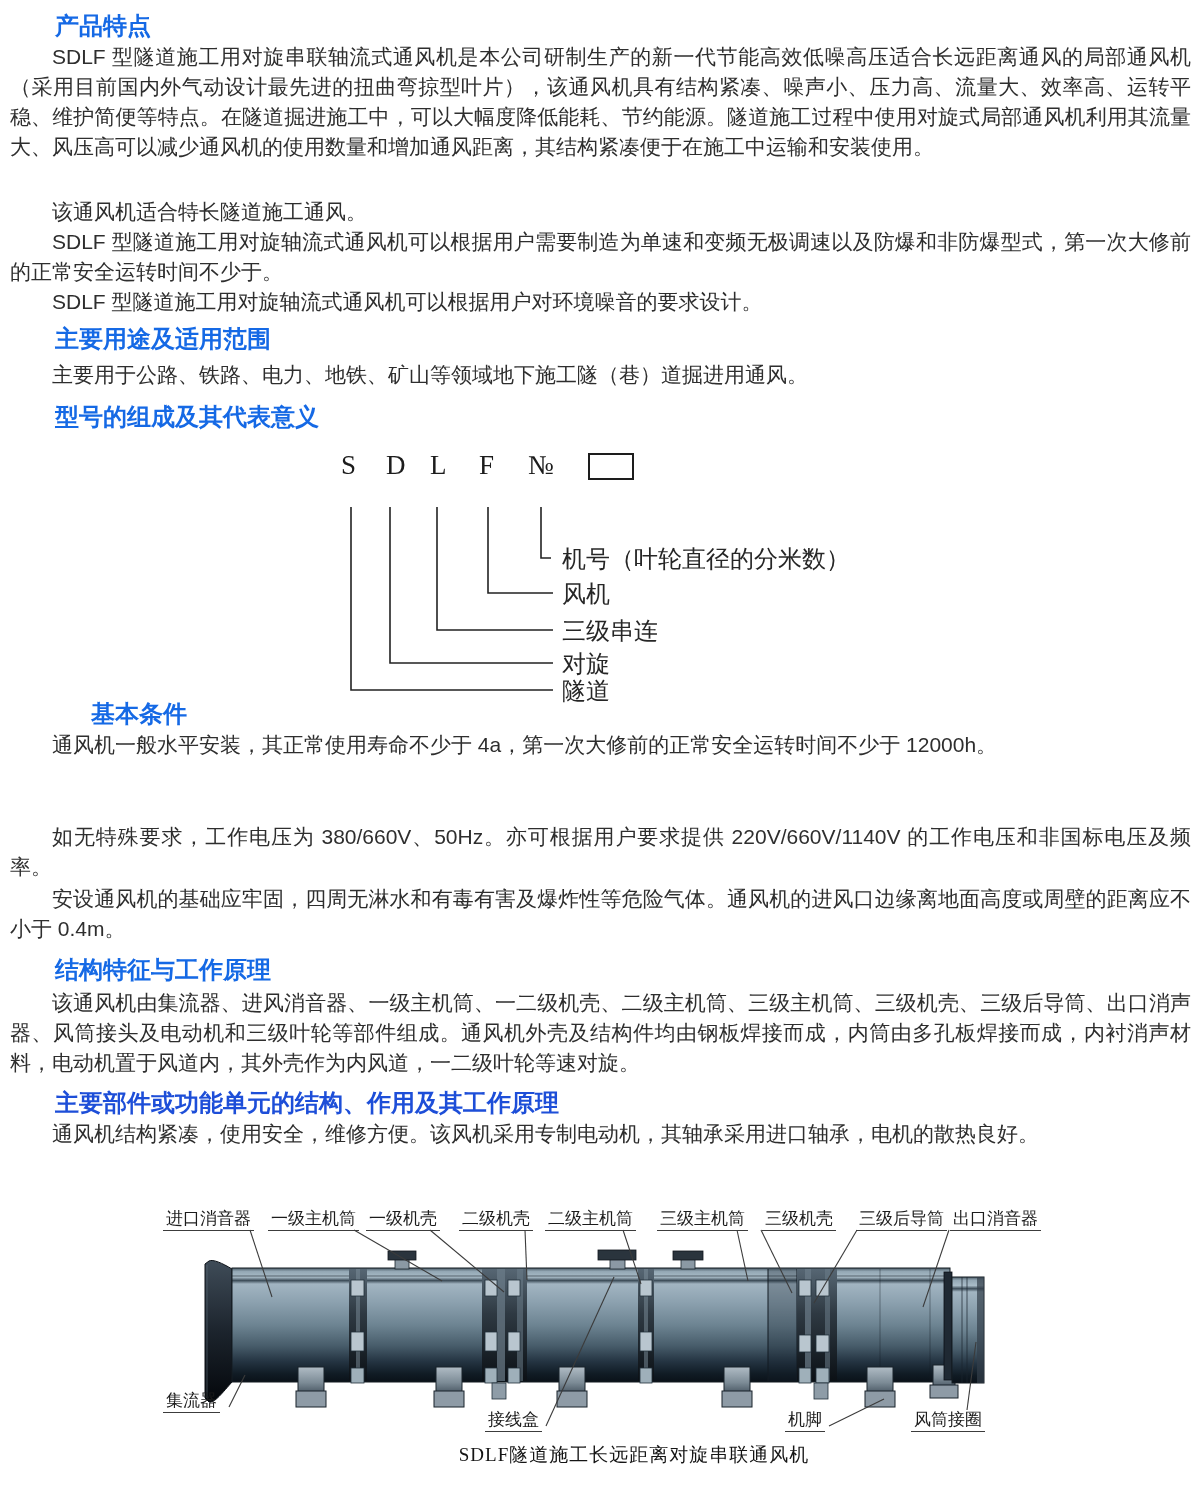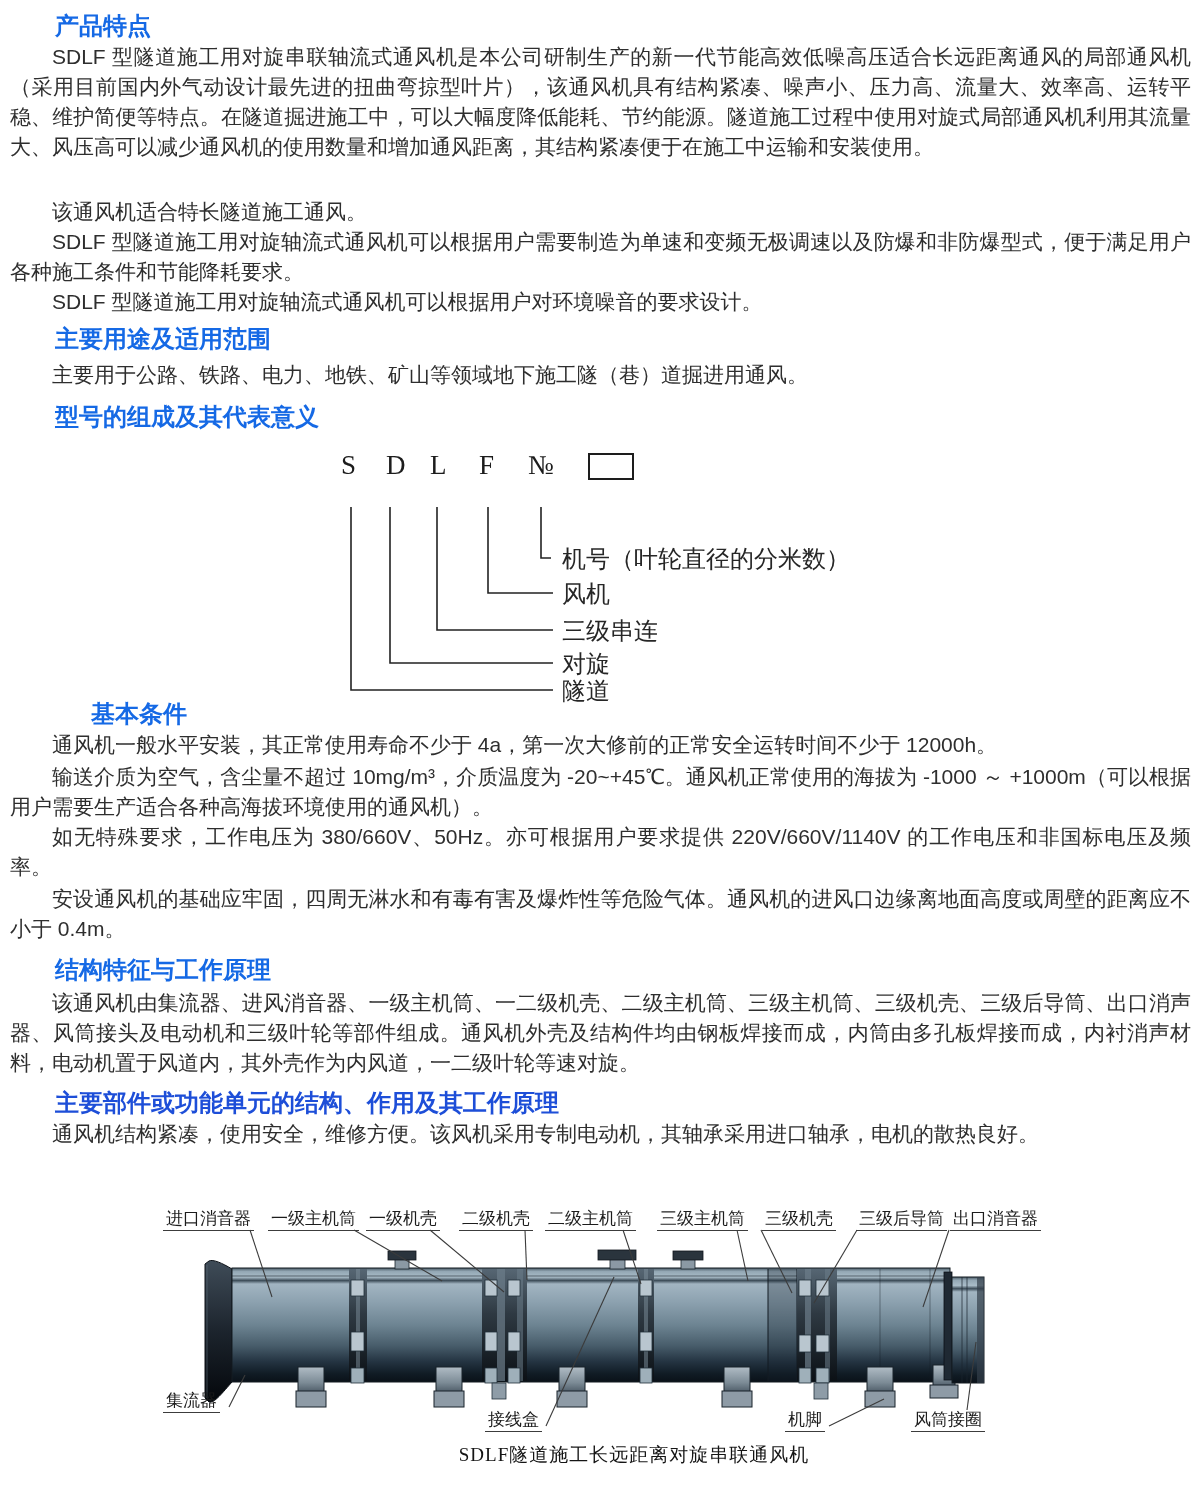--- a/index.html
+++ b/index.html
@@ -55,21 +55,21 @@
   }
 </style>
 </head>
 <body>
 
 <div class="page" style="color: rgb(46, 46, 46); background: rgb(255, 255, 255);">
 
   <h2 class="heading" style="top: 12px; color: rgb(21, 105, 229);">产品特点</h2>
   <p class="para" style="top:42px">SDLF 型隧道施工用对旋串联轴流式通风机是本公司研制生产的新一代节能高效低噪高压适合长远距离通风的局部通风机（采用目前国内外气动设计最先进的扭曲弯掠型叶片），该通风机具有结构紧凑、噪声小、压力高、流量大、效率高、运转平稳、维护简便等特点。在隧道掘进施工中，可以大幅度降低能耗、节约能源。隧道施工过程中使用对旋式局部通风机利用其流量大、风压高可以减少通风机的使用数量和增加通风距离，其结构紧凑便于在施工中运输和安装使用。</p>
   <p class="para" style="top:197px">该通风机适合特长隧道施工通风。</p>
-  <p class="para" style="top:227px">SDLF 型隧道施工用对旋轴流式通风机可以根据用户需要制造为单速和变频无极调速以及防爆和非防爆型式，便于满足用户各种施工条件和节能降耗要求。</p>
+  <p class="para" style="top:227px">SDLF 型隧道施工用对旋轴流式通风机可以根据用户需要制造为单速和变频无极调速以及防爆和非防爆型式，第一次大修前的正常安全运转时间不少于。</p>
   <p class="para" style="top:287px">SDLF 型隧道施工用对旋轴流式通风机可以根据用户对环境噪音的要求设计。</p>
 
   <h2 class="heading" style="top: 325px; color: rgb(21, 105, 229);">主要用途及适用范围</h2>
   <p class="para" style="top:360px">主要用于公路、铁路、电力、地铁、矿山等领域地下施工隧（巷）道掘进用通风。</p>
 
   <h2 class="heading" style="top: 403px; color: rgb(21, 105, 229);">型号的组成及其代表意义</h2>
 
   <div class="model-diagram">
     <svg width="1200" height="272" viewBox="0 0 1200 272">
       <g stroke="#222222" stroke-width="1.6" fill="none">
@@ -88,21 +88,20 @@
     <span class="code-box"></span>
     <span class="model-label" style="top:116px">机号（叶轮直径的分米数）</span>
     <span class="model-label" style="top:151px">风机</span>
     <span class="model-label" style="top:188px">三级串连</span>
     <span class="model-label" style="top:221px">对旋</span>
     <span class="model-label" style="top:248px">隧道</span>
   </div>
 
   <h2 class="heading" style="top: 700px; color: rgb(21, 105, 229); margin-left: 36px;">基本条件</h2>
   <p class="para" style="top:730px">通风机一般水平安装，其正常使用寿命不少于 4a，第一次大修前的正常安全运转时间不少于 12000h。</p>
-  <p class="para" style="top:762px">输送介质为空气，含尘量不超过 10mg/m³，介质温度为 -20~+45℃。通风机正常使用的海拔为 -1000 ～ +1000m（可以根据用户需要生产适合各种高海拔环境使用的通风机）。</p>
   <p class="para" style="top:822px">如无特殊要求，工作电压为 380/660V、50Hz。亦可根据用户要求提供 220V/660V/1140V 的工作电压和非国标电压及频率。</p>
   <p class="para" style="top:884px">安设通风机的基础应牢固，四周无淋水和有毒有害及爆炸性等危险气体。通风机的进风口边缘离地面高度或周壁的距离应不小于 0.4m。</p>
 
   <h2 class="heading" style="top: 956px; color: rgb(21, 105, 229);">结构特征与工作原理</h2>
   <p class="para" style="top:988px">该通风机由集流器、进风消音器、一级主机筒、一二级机壳、二级主机筒、三级主机筒、三级机壳、三级后导筒、出口消声器、风筒接头及电动机和三级叶轮等部件组成。通风机外壳及结构件均由钢板焊接而成，内筒由多孔板焊接而成，内衬消声材料，电动机置于风道内，其外壳作为内风道，一二级叶轮等速对旋。</p>
 
   <h2 class="heading" style="top: 1089px; color: #1d4ed8;">主要部件或功能单元的结构、作用及其工作原理</h2>
   <p class="para" style="top:1119px">通风机结构紧凑，使用安全，维修方便。该风机采用专制电动机，其轴承采用进口轴承，电机的散热良好。</p>
 
   <div class="fan-diagram">

